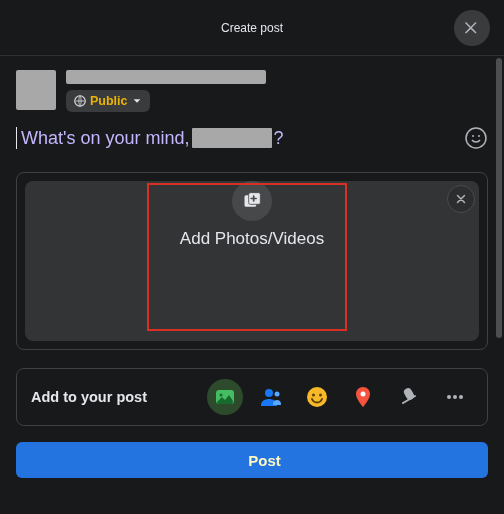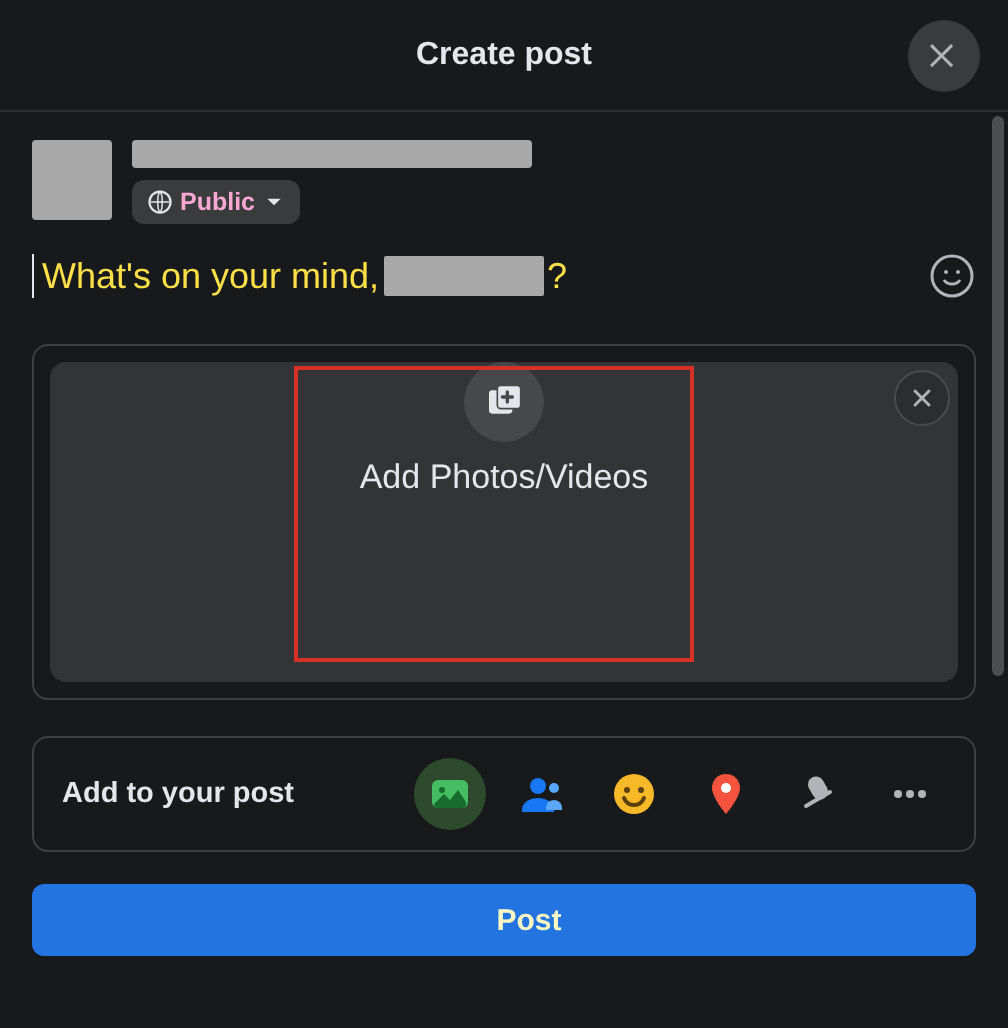--- a/index.html
+++ b/index.html
@@ -13,22 +13,22 @@
     }
     .header {
       position: relative;
       height: 56px;
       display: flex;
       align-items: center;
       justify-content: center;
       border-bottom: 1px solid #2f3031;
     }
     .header h1 {
-      font-size: 16px;
-      font-weight: 700;
+      font-size: 12px;
+      font-weight: 400;
       color: #e4e6eb;
     }
     .close-btn {
       position: absolute;
       right: 14px; top: 10px;
       width: 36px; height: 36px;
       background: #3a3b3c;
       border-radius: 50%;
       display: flex; align-items: center; justify-content: center;
       cursor: pointer;
@@ -49,39 +49,39 @@
     .author-meta { display: flex; flex-direction: column; gap: 6px; }
     .author-name {
       width: 200px; height: 14px;
       background: #a8a8a8; border-radius: 2px;
     }
     .audience-btn {
       display: inline-flex;
       align-items: center;
       gap: 4px;
       background: #3a3b3c;
-      color: #f9a8d4;
+      color: #eab308;
       font-size: 12.5px;
       font-weight: 600;
       padding: 4px 8px;
       border-radius: 6px;
       cursor: pointer;
       width: fit-content;
     }
     .audience-btn .globe { width: 12px; height: 12px; }
     .audience-btn .caret { width: 10px; height: 10px; }
     .composer {
       padding: 8px 16px 4px;
       display: flex;
       align-items: center;
       justify-content: space-between;
     }
     .composer-text {
       font-size: 18px;
-      color: #fde047;
+      color: #c4b5fd;
       display: flex;
       align-items: center;
       gap: 2px;
     }
     .caret-blink {
       width: 1px; height: 22px;
       background: #e4e6eb;
       margin-right: 2px;
     }
     .redact-small {

